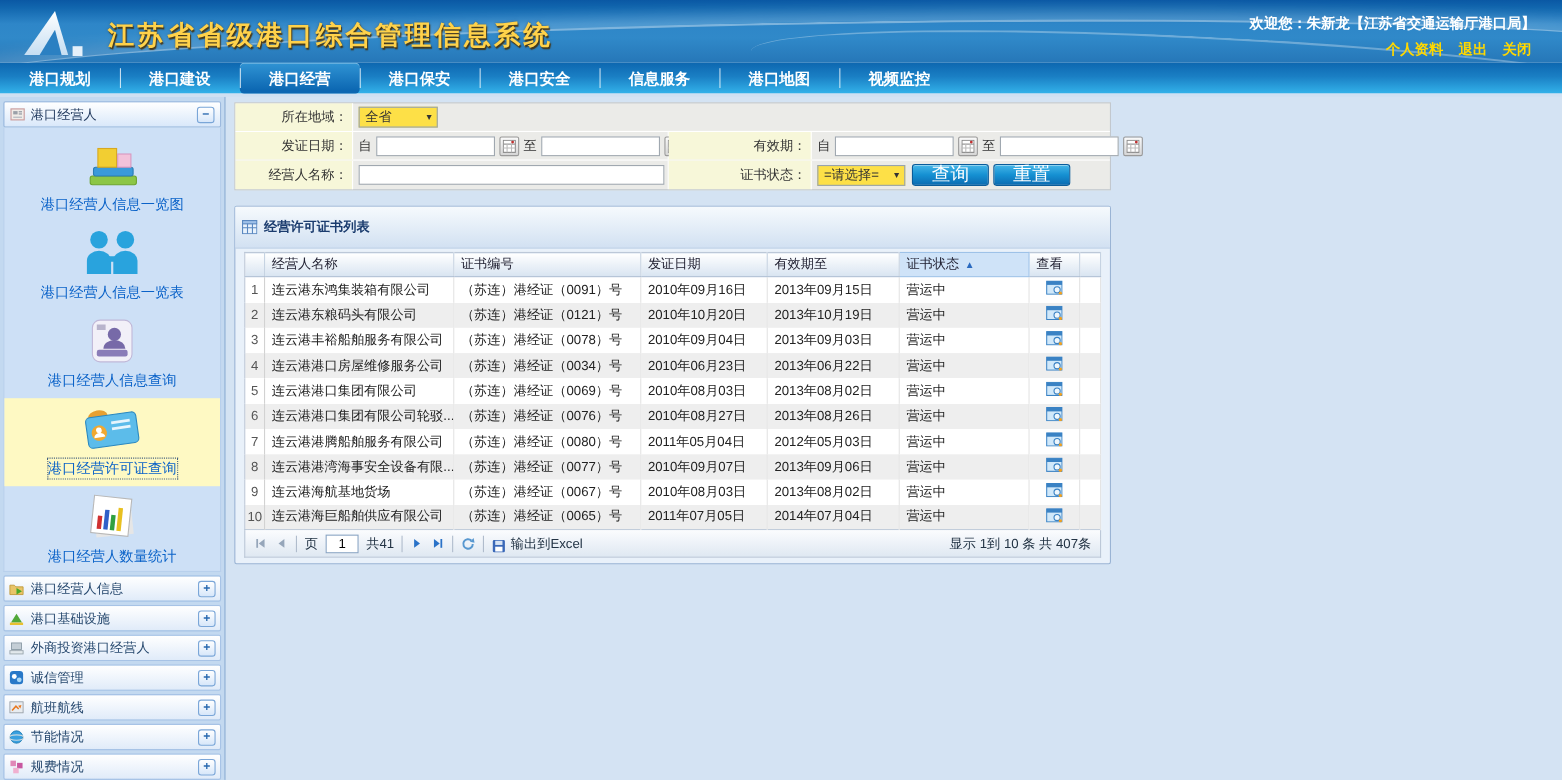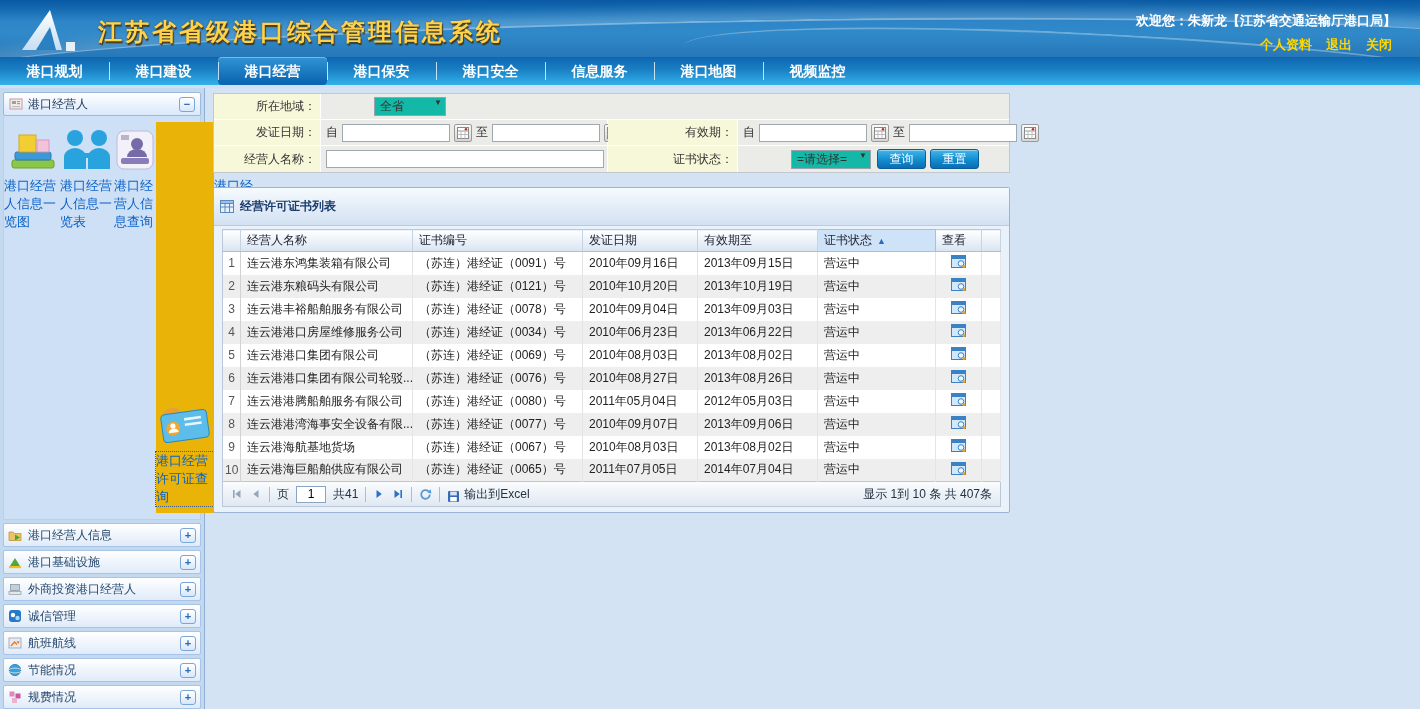--- a/index.html
+++ b/index.html
@@ -70,25 +70,25 @@
     font-size: 12px; color: #223a5e; cursor: pointer;
   }
   .sq-btn {
     margin-left: auto; width: 16px; height: 15px; flex: 0 0 16px;
     border: 1px solid #7aa6d8; border-radius: 3px;
     background: linear-gradient(180deg,#ffffff,#d7e7fa);
     color: #2a6ab0; font-size: 11px; font-weight: bold; line-height: 13px; text-align: center; cursor: pointer;
   }
   .side-body {
     height: 404px; background: #cde0f6; border: 1px solid #b8d0ec; border-top: none;
-    display: flex; justify-content: space-evenly; padding: 6px 0;
+    display: flex; flex-direction: column; justify-content: space-evenly; padding: 6px 0;
   }
   .side-item { display: flex; flex-direction: column; align-items: center; gap: 6px; padding: 7px 0; cursor: pointer; }
   .side-item .label { font-size: 13px; color: #0a62c8; }
-  .side-item.selected { background: #eab308; justify-content: flex-end; }
+  .side-item.selected { background: #fef9c3; justify-content: flex-end; }
   .side-item.selected .label { outline: 1px dotted #44607e; }
   .accordion {
     margin-top: 3px; height: 24px; display: flex; align-items: center; gap: 6px; padding: 0 4px;
     background: linear-gradient(180deg,#ffffff,#e0ebf9);
     border: 1px solid #a7c3e6; border-radius: 2px;
     font-size: 12px; color: #26486e; cursor: pointer; white-space: nowrap;
   }
 
   
   .main { flex: 1; padding: 5px 0 0 8px; overflow: hidden; }
@@ -100,38 +100,38 @@
   .f-label {
     background: #f7f7d9; display: flex; align-items: center; justify-content: flex-end;
     padding-right: 4px; border-right: 1px solid #ffffff; white-space: nowrap;
   }
   .c1 { width: 107px; flex: 0 0 107px; }
   .c2 { width: 287px; flex: 0 0 287px; border-right: 1px solid #ffffff; }
   .c3 { width: 130px; flex: 0 0 130px; }
   .c4 { flex: 1; }
   .f-ctrl { display: flex; align-items: center; gap: 4px; padding-left: 5px; }
   .dd {
-    height: 19px; background: #14b8a6; border: 1px solid #97a3af; display: inline-flex;
-    justify-content: space-between; padding: 0 3px 0 5px; cursor: pointer; gap: 6px; margin-left: 48px;
+    height: 19px; background: #fde047; border: 1px solid #97a3af; display: inline-flex;
+    align-items: center; justify-content: space-between; padding: 0 3px 0 5px; cursor: pointer; gap: 6px;
   }
   .dd::after { content: "▼"; font-size: 8px; color: #333; }
   .dd.region { min-width: 72px; }
   .dd.status { min-width: 80px; }
   .tx { height: 18px; border: 1px solid #a0a8b0; background: #fff; font-size: 12px; padding: 0 3px; }
   .tx.date { width: 108px; }
   .tx.name { width: 278px; }
   .cal-btn {
     width: 18px; height: 18px; border: 1px solid #9a9a9a; border-radius: 2px;
     background: linear-gradient(180deg,#fafafa,#d6d6d6);
     display: inline-flex; align-items: center; justify-content: center; cursor: pointer; flex: 0 0 18px;
   }
   .btn {
-    width: 49px; height: 20px; border: 1px solid #0a5c9a; border-radius: 3px;
+    width: 70px; height: 20px; border: 1px solid #0a5c9a; border-radius: 3px;
     background: linear-gradient(180deg,#45b6e8 0%,#1590d2 50%,#0c6cb2 100%);
-    color: #fff; font-size: 12px; text-align: center; line-height: 18px; cursor: pointer;
+    color: #fff; font-size: 17px; text-align: center; line-height: 18px; cursor: pointer;
     box-shadow: inset 0 1px 0 rgba(255,255,255,.4);
   }
   .mr6 { margin-right: 2px; }
 
   
   .table-panel { width: 797px; margin-top: 14px; border: 1px solid #9ab4d4; background: #e9f1fa; border-radius: 2px; }
   .tp-header {
     height: 38px; display: flex; align-items: center; gap: 6px; padding: 0 6px;
     background: linear-gradient(180deg,#f6fafd,#d2e1f2); border-bottom: 1px solid #b8cce4;
     font-size: 12px; font-weight: bold; color: #1b3c6e;

